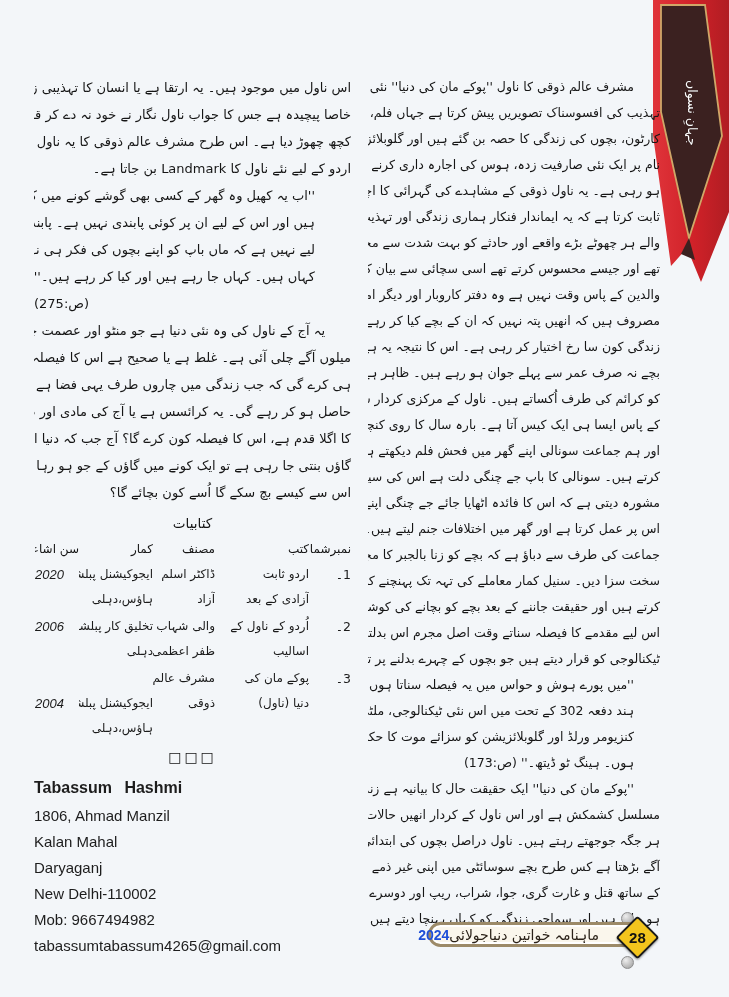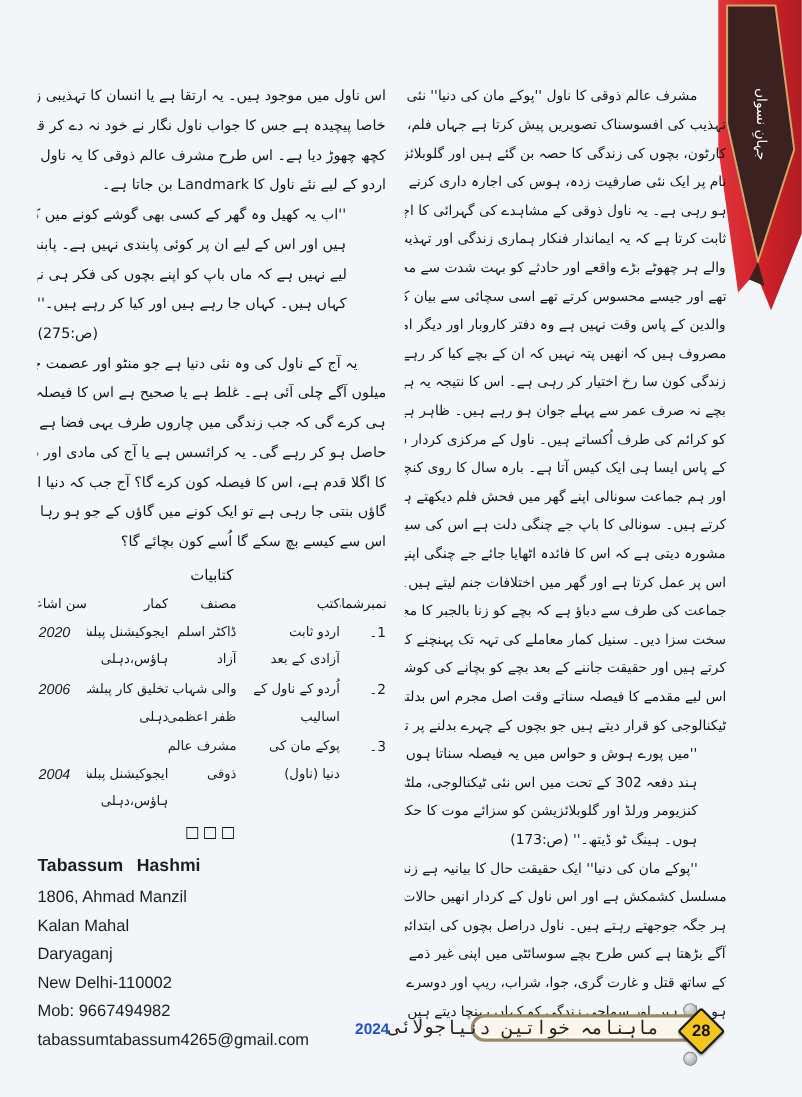--- a/index.html
+++ b/index.html
@@ -57,21 +57,21 @@
   }
 
   
   .footer-pill{
     position:absolute;left:428px;top:922px;width:218px;height:25px;
     border:3px solid #9c8a68;border-radius:15px;background:#faf6ec;
     box-shadow:inset 0 0 0 2px #ffffff;
     display:flex;direction:rtl;align-items:center;justify-content:space-between;
     padding:0 44px 0 14px;box-sizing:border-box;z-index:2;
   }
-  .pill-mag,.pill-month{font-size:17px;color:#2a2118;white-space:nowrap;font-family:Liberation Mono, monospace;}
+  .pill-mag,.pill-month{font-size:14px;color:#2a2118;white-space:nowrap;}
   .pill-year{font-family:"Liberation Sans",sans-serif;font-weight:bold;font-size:14px;color:#1d4ed8;}
   .footer-diamond{
     position:absolute;left:622px;top:922px;width:27px;height:27px;
     background:#f3c51d;border:2px solid #1a1a1a;border-radius:3px;
     transform:rotate(45deg);z-index:3;
     display:flex;align-items:center;justify-content:center;
     box-shadow:1px 1px 2px rgba(0,0,0,.35);
   }
   .footer-diamond .pg{
     transform:rotate(-45deg);font-family:"Liberation Sans",sans-serif;

